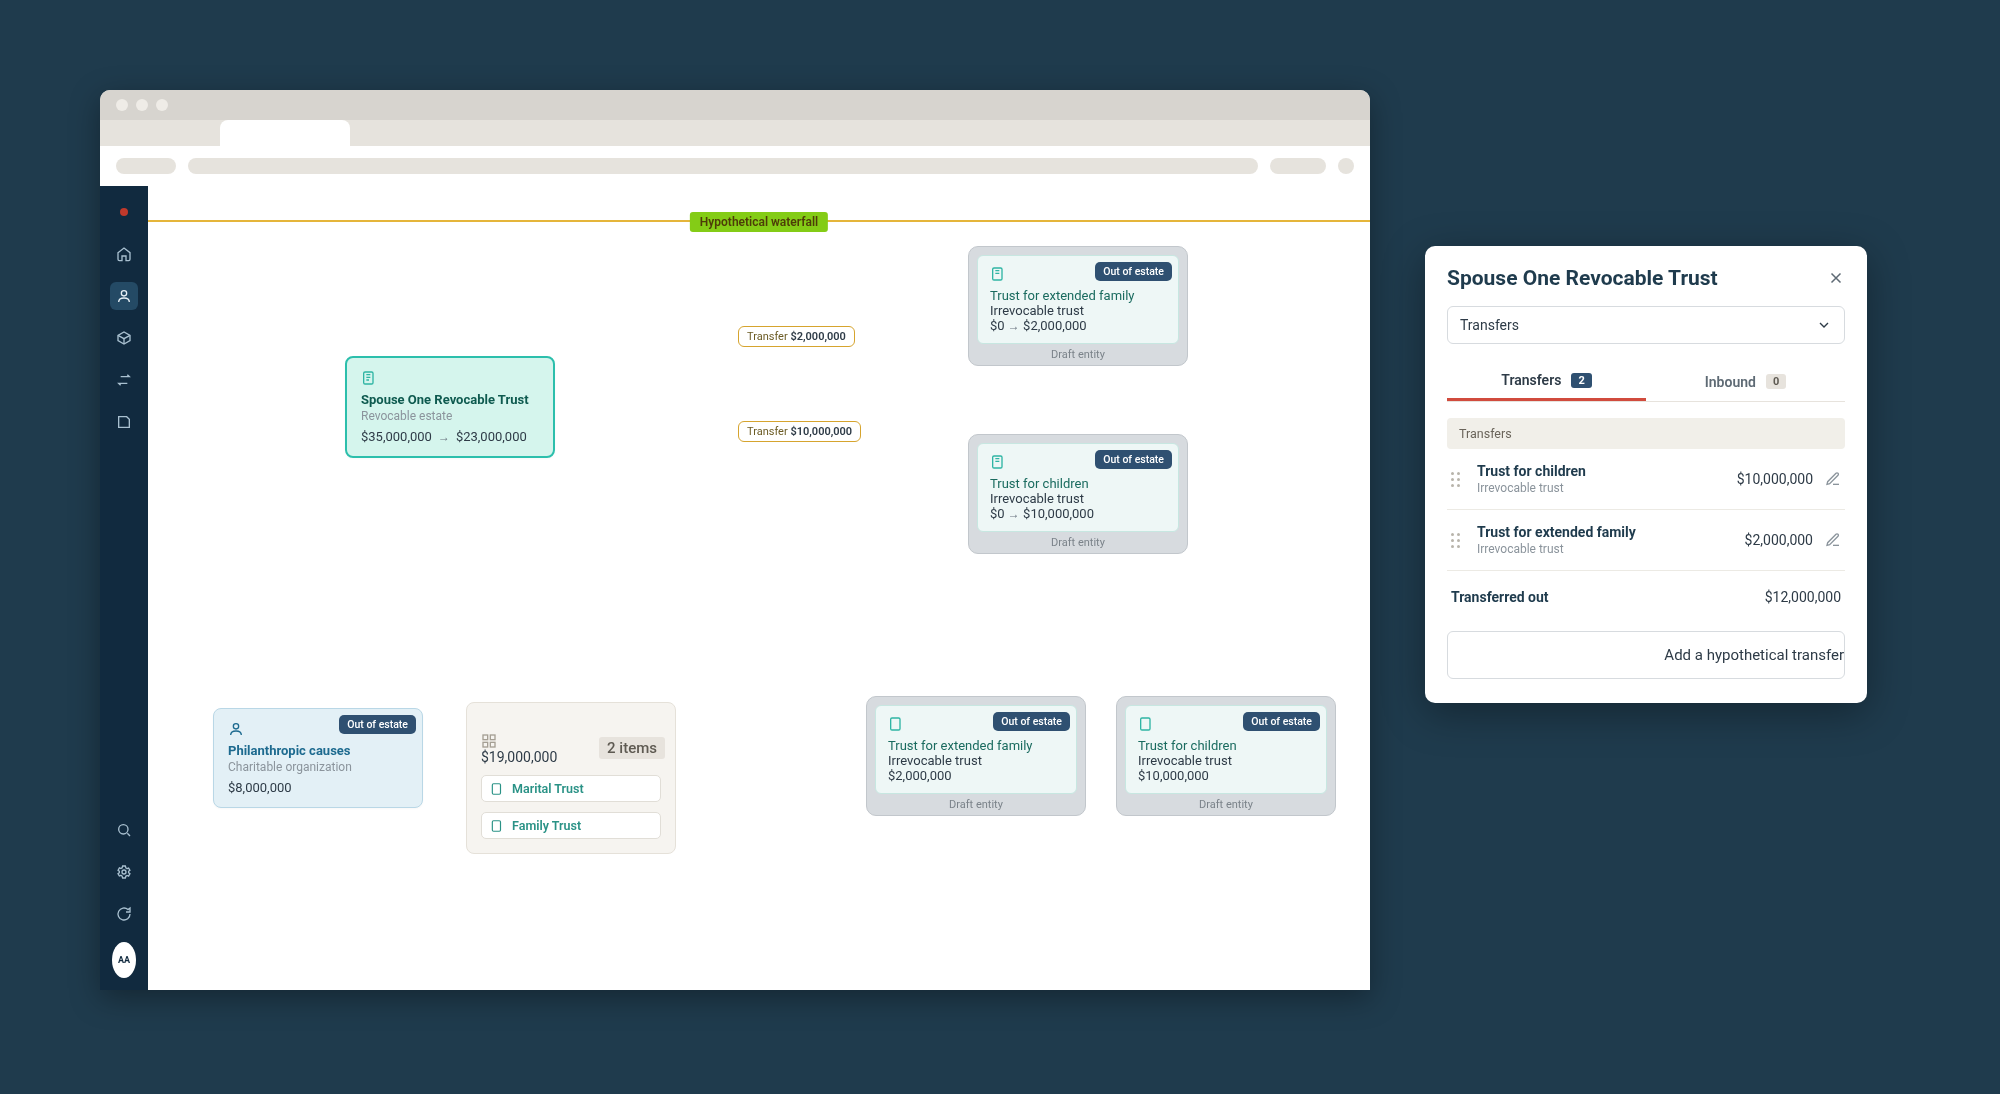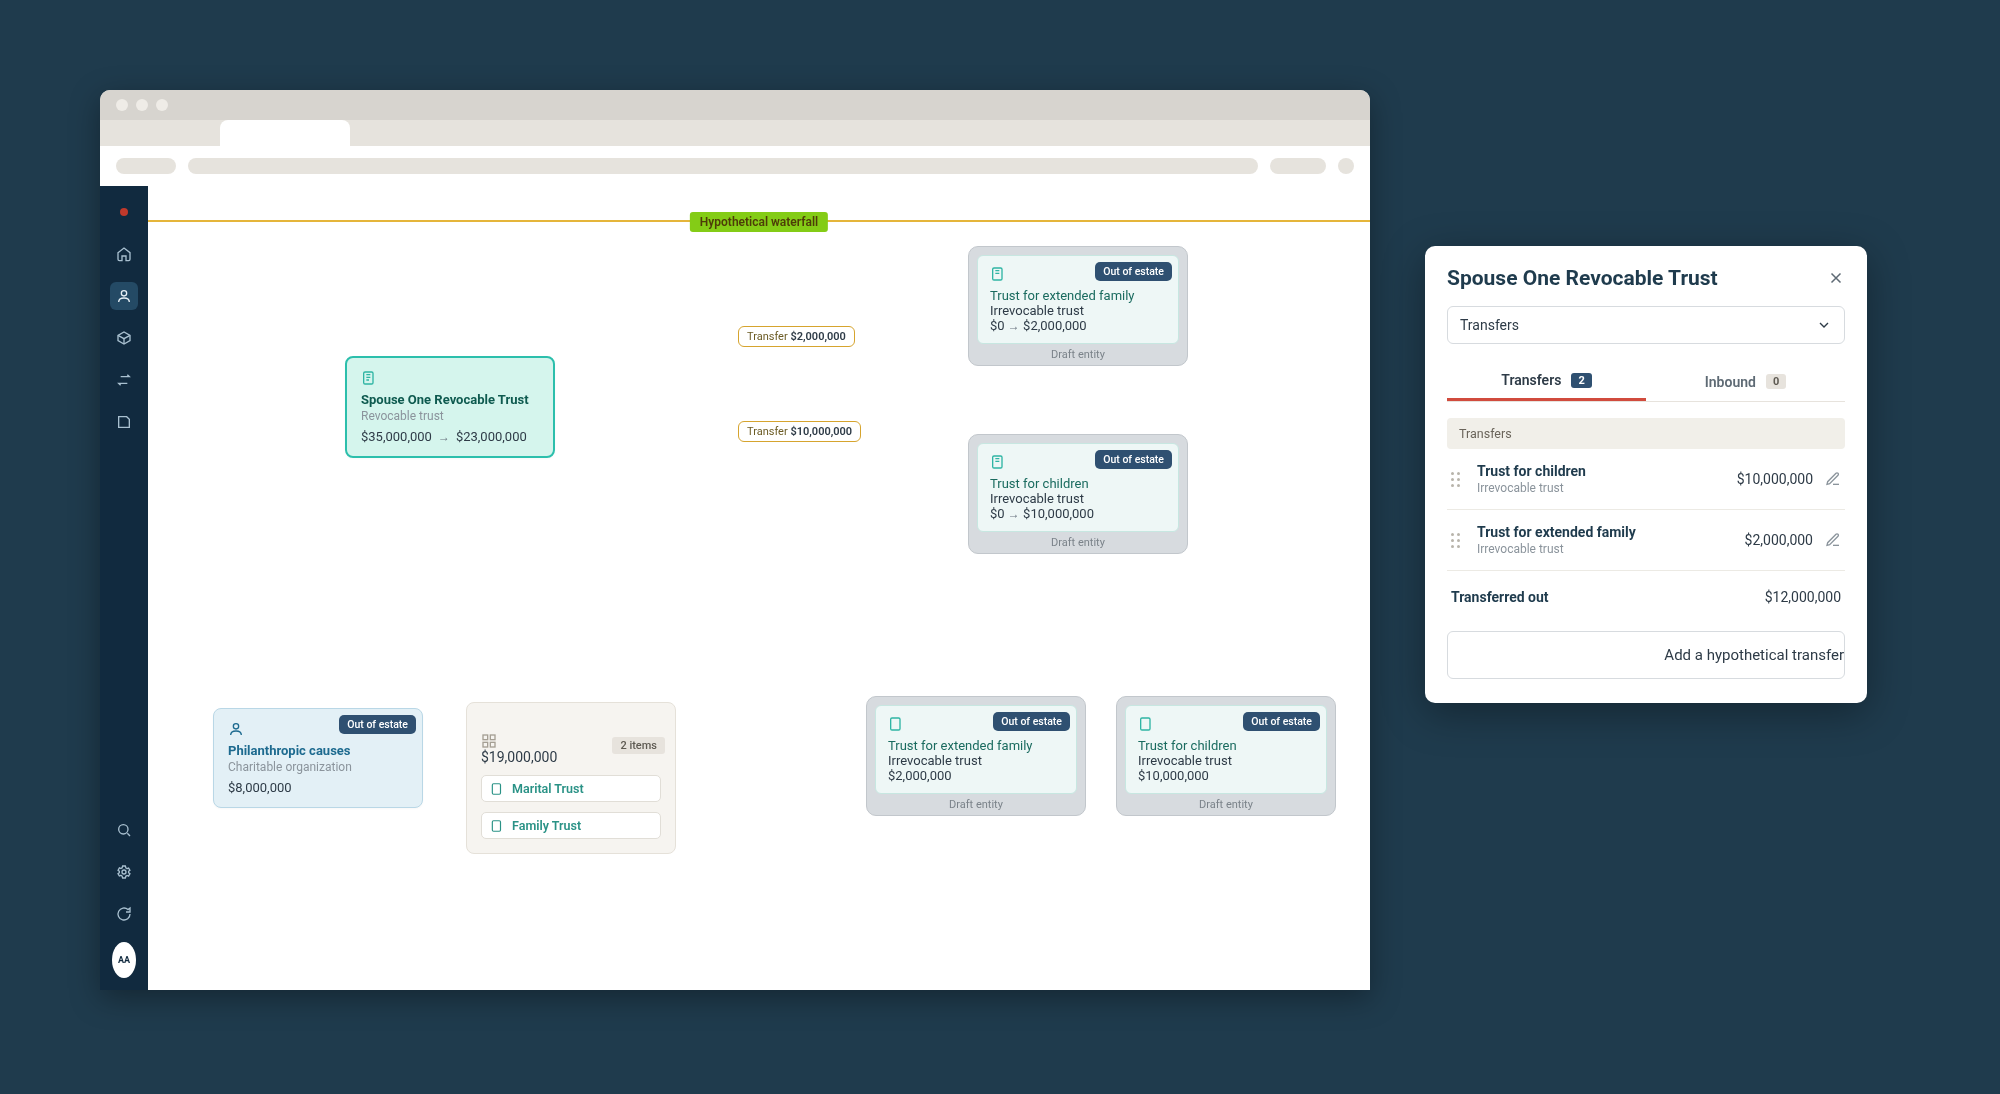--- a/index.html
+++ b/index.html
@@ -182,21 +182,21 @@
     color: #fff;
     font-size: 10.5px;
     padding: 3px 8px;
     border-radius: 5px;
     font-weight: 500;
   }
   .badge-items {
     position: absolute; top: 34px; right: 10px;
     background: #e7e3dd;
     color: #5e5a52;
-    font-size: 11px;
+    font-size: 15px;
     padding: 2px 8px;
     border-radius: 3px;
     font-weight: 500;
   }
 
   .card.blue { background:#e3f0f6; border-color:#b9d7e6; }
   .card.blue .ctitle { color:#1d6a8f; }
 
   .group-card { position: absolute; background:#f6f4f0; border:1px solid #e5e1d9; border-radius:8px; padding:28px 14px 14px 14px; }
   .group-card .gicon { color:#a59f94; position:absolute; top:30px; left:14px; }
@@ -391,21 +391,21 @@
         <span>Transfer</span>
         <b>$10,000,000</b>
       </div>
 
       <div class="card selected" style="left:197px; top:170px; width:210px;">
         <svg class="icon svg" viewBox="0 0 24 24" fill="none" stroke="currentColor" stroke-width="2">
             <rect x="4" y="3" width="14" height="18" rx="2"></rect>
             <path d="M8 7h6M8 11h6M8 15h4"></path>
           </svg>
         <div class="ctitle">Spouse One Revocable Trust</div>
-        <div class="csub">Revocable trust</div>
+        <div class="csub">Revocable estate</div>
         <div class="cval">
           <span>$35,000,000</span>
           <span class="arrow-glyph">→</span>
           <span>$23,000,000</span>
         </div>
       </div>
 
       <div class="draft-wrap" style="left:820px; top:60px; width:220px;">
         <div class="inner lightteal">
           <div class="badge-oos">Out of estate</div>

